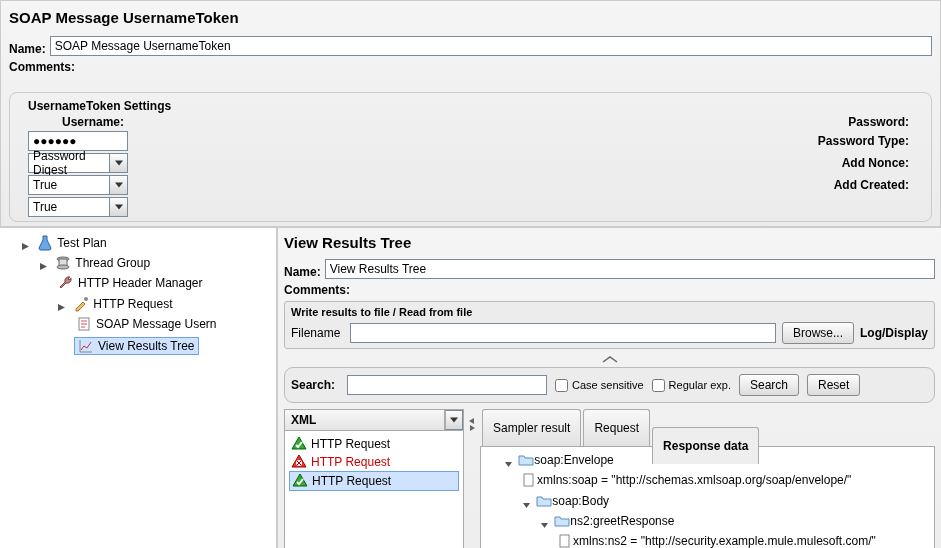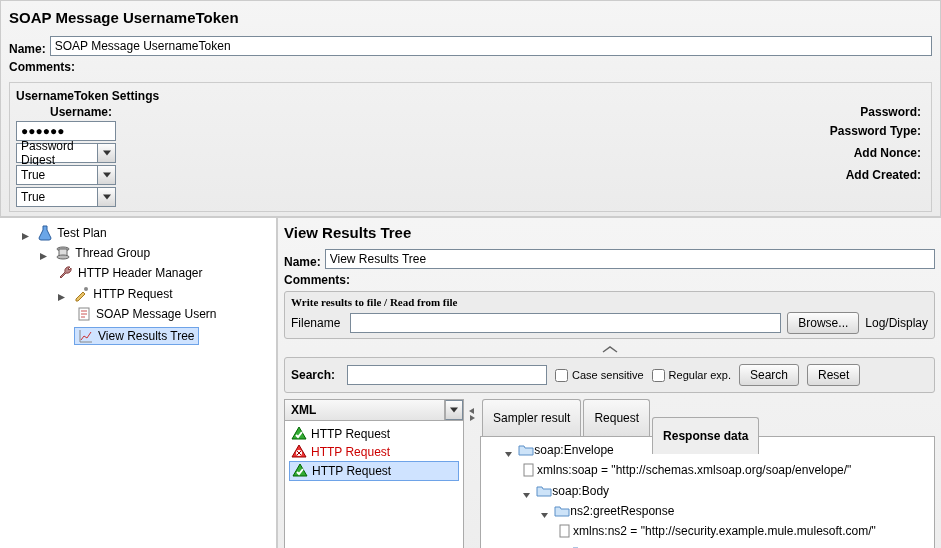--- a/index.html
+++ b/index.html
@@ -24,28 +24,28 @@
 .tree li { position: relative; padding: 1px 0; white-space: nowrap; }
 .tree-node { display: inline-flex; align-items: center; gap: 4px; padding: 0 2px; }
 .tree-node.selected { background: #cfe3ff; border: 1px solid #6ea3e8; padding: 0 3px; }
 .toggle { width: 10px; height: 10px; display: inline-flex; align-items: center; justify-content: center; margin-right: 2px; cursor: pointer; }
 .toggle svg { width: 9px; height: 9px; }
 .icn { width: 16px; height: 16px; display: inline-flex; align-items: center; justify-content: center; }
 
 .right-pane { flex: 1; border-left: 2px solid #ccc; background: linear-gradient(#f5f5f5, #ededed); padding: 4px 6px; }
 .sub-title { font-size: 15px; font-weight: bold; padding: 2px 0 6px 0; }
 .file-panel { border: 1px solid #bbb; border-radius: 3px; padding: 4px 6px; margin: 4px 0 6px 0; background: #ececec; }
-.file-panel-title { font-weight: bold; font-size: 11px; padding-bottom: 4px; font-family: Liberation Serif, serif; }
+.file-panel-title { font-weight: bold; font-size: 11px; padding-bottom: 4px; }
 .file-row { display: flex; align-items: center; gap: 6px; }
 .btn { height: 22px; padding: 0 10px; border: 1px solid #8a8a8a; border-radius: 3px; background: linear-gradient(#fdfdfd, #dcdcdc); font-size: 12px; cursor: pointer; }
 
 .expand-bar { height: 10px; display: flex; align-items: center; justify-content: center; margin: 2px 0; }
 .expand-bar svg { width: 18px; height: 8px; }
 
-.search-panel { border: 1px solid #bbb; border-radius: 3px; padding: 6px; background: #ececec; display: flex; align-items: center; gap: 8px; margin-bottom: 6px; }
+.search-panel { border: 1px solid #bbb; border-radius: 9px; padding: 6px; background: #ececec; display: flex; align-items: center; gap: 8px; margin-bottom: 6px; }
 .chkbox { display: inline-flex; align-items: center; gap: 4px; font-size: 11px; }
 .chkbox input { width: 13px; height: 13px; }
 
 .results-area { display: flex; gap: 4px; }
 .results-left { width: 180px; border: 1px solid #aaa; background: #fff; }
 .results-left-header { display: flex; border-bottom: 1px solid #aaa; background: linear-gradient(#f8f8f8,#e4e4e4); }
 .results-left-header .lbl { flex: 1; padding: 3px 6px; font-weight: bold; border-right: 1px solid #aaa; }
 .results-list { padding: 4px; }
 .result-item { display: flex; align-items: center; gap: 4px; padding: 1px 2px; }
 .result-item.fail { color: #c00; }
@@ -69,21 +69,21 @@
 <div class="panel top-panel">
   <div class="title">SOAP Message UsernameToken</div>
   <div class="field-row">
     <span class="field-label">Name:</span>
     <input class="field-input" value="SOAP Message UsernameToken" style="">
   </div>
   <div class="field-row" style="margin-top:4px;">
     <span class="field-label">Comments:</span>
   </div>
 
-  <div style="border:1px solid #ccc; border-radius:0; padding:4px 6px; margin-top:8px;">
+  <div style="border:1px solid #ccc; border-radius:8px; padding:4px 18px; margin-top:18px;">
     <div class="fieldset-label">UsernameToken Settings</div>
     <div class="settings-grid">
       <div class="lbl">Username:</div>
 
       <div class="lbl">Password:</div>
       <input class="field-input" value="●●●●●●" style="">
 
       <div class="lbl">Password Type:</div>
       <div class="combo-wrap">
         <div class="combo">Password Digest</div>
@@ -219,21 +219,21 @@
     <div class="field-row" style="margin-top:4px;">
       <span class="field-label">Comments:</span>
     </div>
 
     <div class="file-panel">
       <div class="file-panel-title">Write results to file / Read from file</div>
       <div class="file-row">
         <span class="field-label" style="font-weight:normal;">Filename</span>
         <input class="field-input" style="">
         <button class="btn">Browse...</button>
-        <span style="font-weight:normal;">Log/Display</span>
+        <span style="font-weight:bold;">Log/Display</span>
       </div>
     </div>
 
     <div class="expand-bar">
       <svg viewBox="0 0 18 8">
           <path d="M2 6 L9 1 L16 6" stroke="#666" fill="none" stroke-width="1.5"></path>
         </svg>
     </div>
 
     <div class="search-panel">

